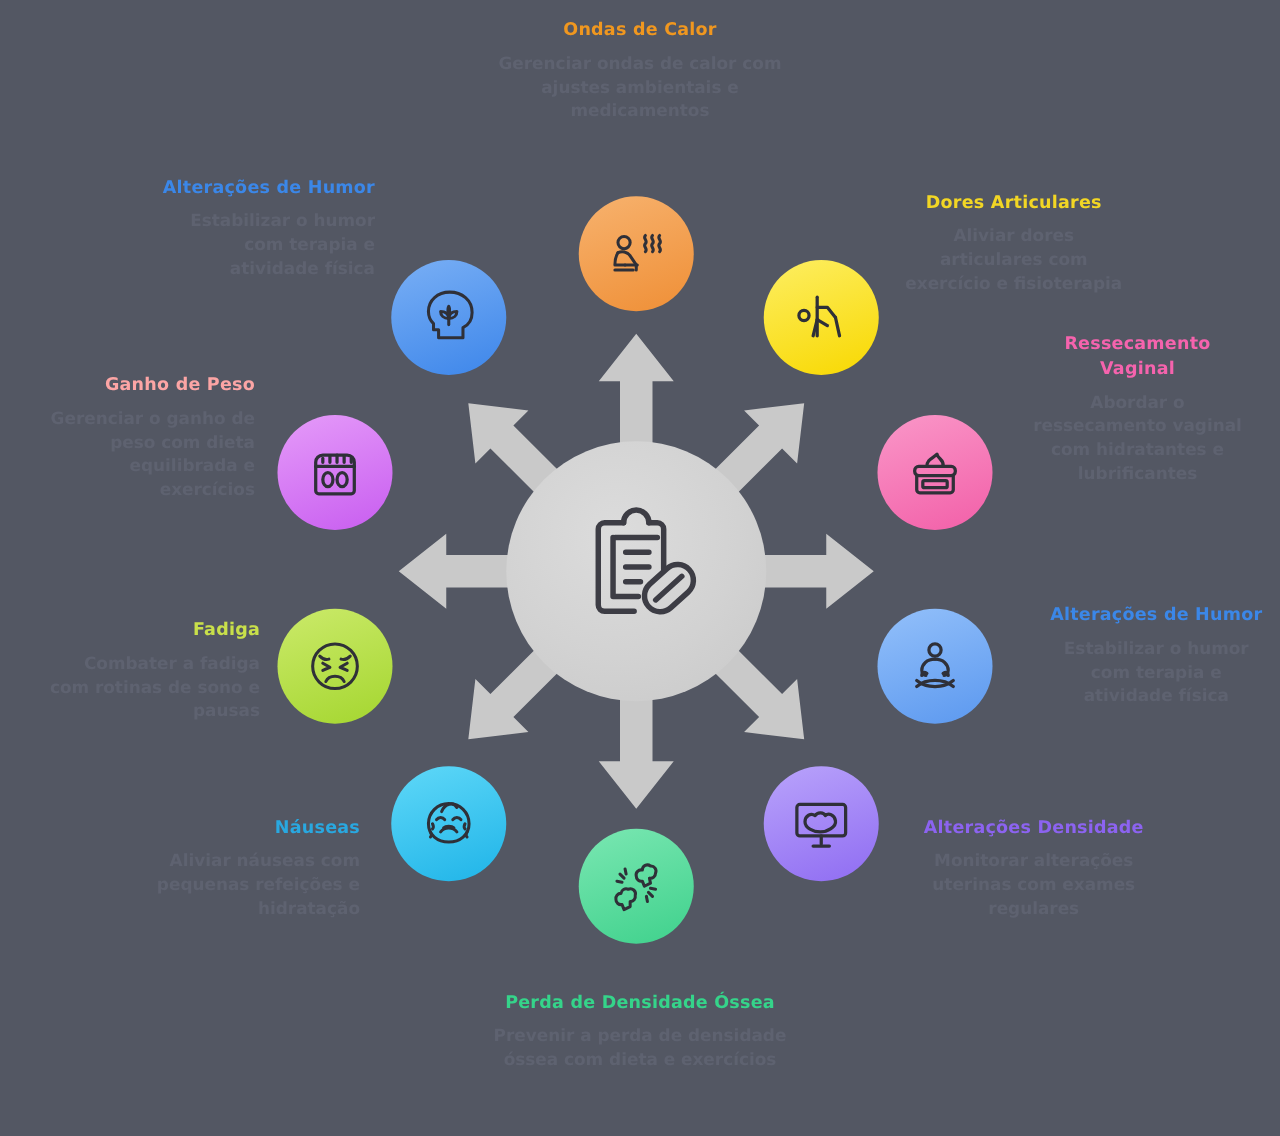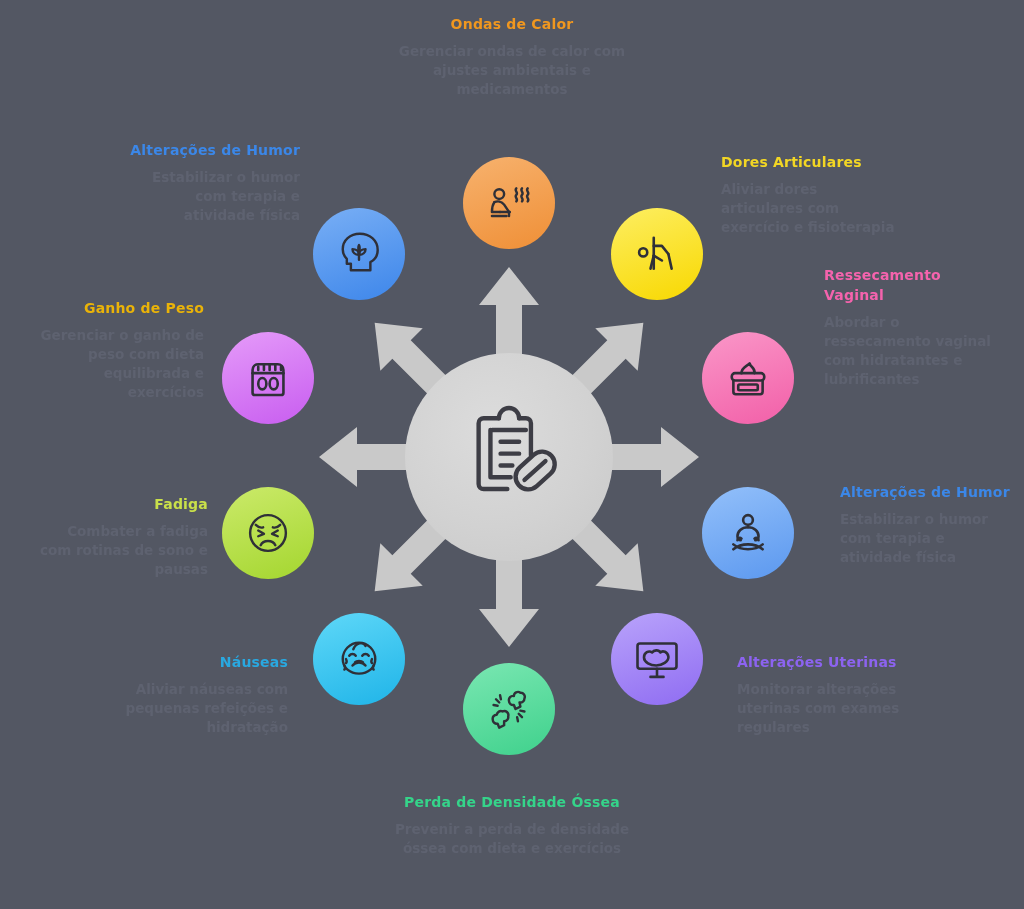--- a/index.html
+++ b/index.html
@@ -32,21 +32,21 @@
   .txt{position:absolute;}
   .txt .title{
     font-size:14px;font-weight:bold;line-height:20px;margin:0 0 8px 0;
     letter-spacing:.2px;
   }
   .txt .desc{
     font-size:13.5px;font-weight:bold;line-height:19px;margin:0;
     color:#5e6270;
   }
   .ta-r{text-align:right;}
-  .ta-l{text-align:left;}
+  .ta-l{text-align:center;}
   .ta-c{text-align:center;}
 </style>
 </head>
 <body>
 
 <div id="stage">
 
   <div class="arrows">
     <svg viewBox="0 0 408 408" width="408" height="408">
       <g fill="#c9c9c9">
@@ -226,41 +226,41 @@
     <p class="title" style="color:#f563ad">Ressecamento Vaginal</p>
     <p class="desc">Abordar o ressecamento vaginal com hidratantes e lubrificantes</p>
   </div>
 
   <div class="txt ta-l" style="left:840px;top:482px;width:170px;">
     <p class="title" style="color:#3b87e8">Alterações de Humor</p>
     <p class="desc">Estabilizar o humor com terapia e atividade física</p>
   </div>
 
   <div class="txt ta-l" style="left:737px;top:652px;width:180px;">
-    <p class="title" style="color:#8c63f0">Alterações Uterinas</p>
+    <p class="title" style="color:#8c63f0">Alterações Densidade</p>
     <p class="desc">Monitorar alterações uterinas com exames regulares</p>
   </div>
 
   <div class="txt ta-c" style="left:389px;top:792px;width:246px;">
     <p class="title" style="color:#35d48a">Perda de Densidade Óssea</p>
     <p class="desc">Prevenir a perda de densidade óssea com dieta e exercícios</p>
   </div>
 
   <div class="txt ta-r" style="left:108px;top:652px;width:180px;">
     <p class="title" style="color:#29a8e0">Náuseas</p>
     <p class="desc">Aliviar náuseas com pequenas refeições e hidratação</p>
   </div>
 
   <div class="txt ta-r" style="left:38px;top:494px;width:170px;">
     <p class="title" style="color:#c9e04a">Fadiga</p>
     <p class="desc">Combater a fadiga com rotinas de sono e pausas</p>
   </div>
 
   <div class="txt ta-r" style="left:28px;top:298px;width:176px;">
-    <p class="title" style="color:#eab308">Ganho de Peso</p>
+    <p class="title" style="color:#fca5a5">Ganho de Peso</p>
     <p class="desc">Gerenciar o ganho de peso com dieta equilibrada e exercícios</p>
   </div>
 
   <div class="txt ta-r" style="left:128px;top:140px;width:172px;">
     <p class="title" style="color:#3b87e8">Alterações de Humor</p>
     <p class="desc">Estabilizar o humor com terapia e atividade física</p>
   </div>
 
 </div>
 

